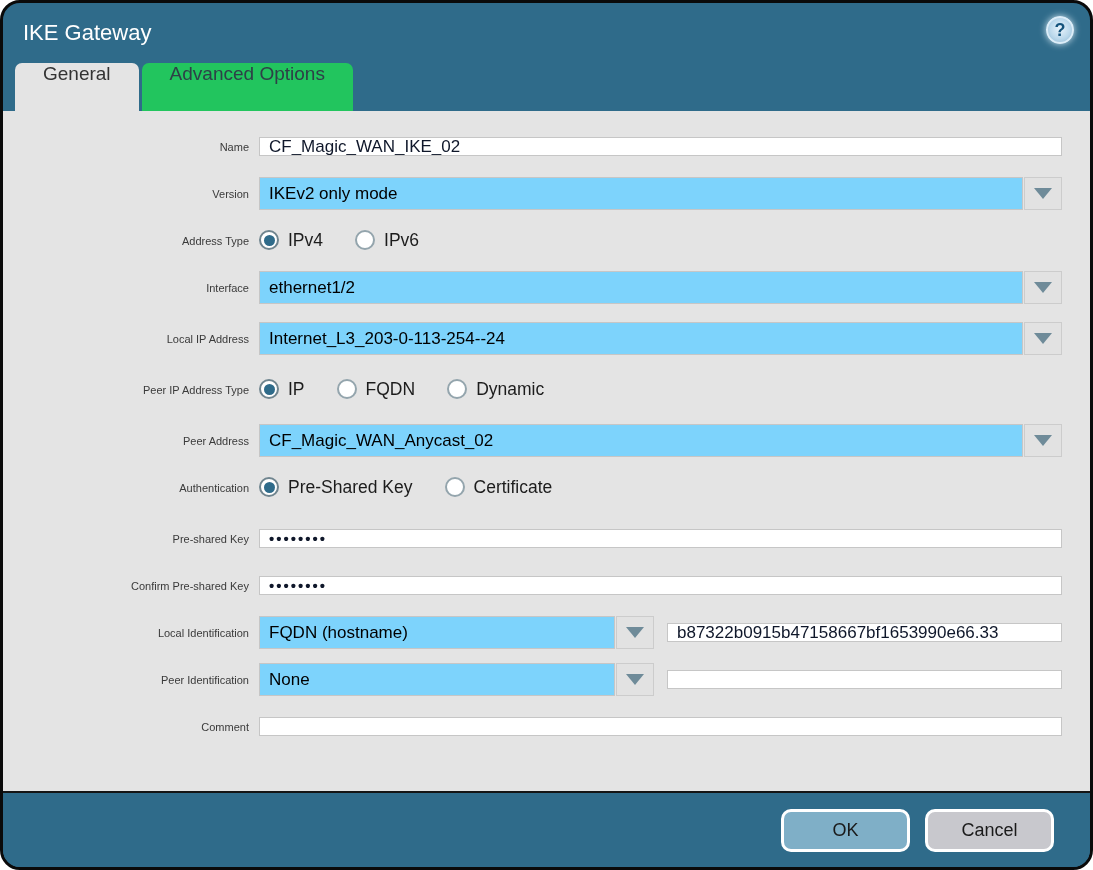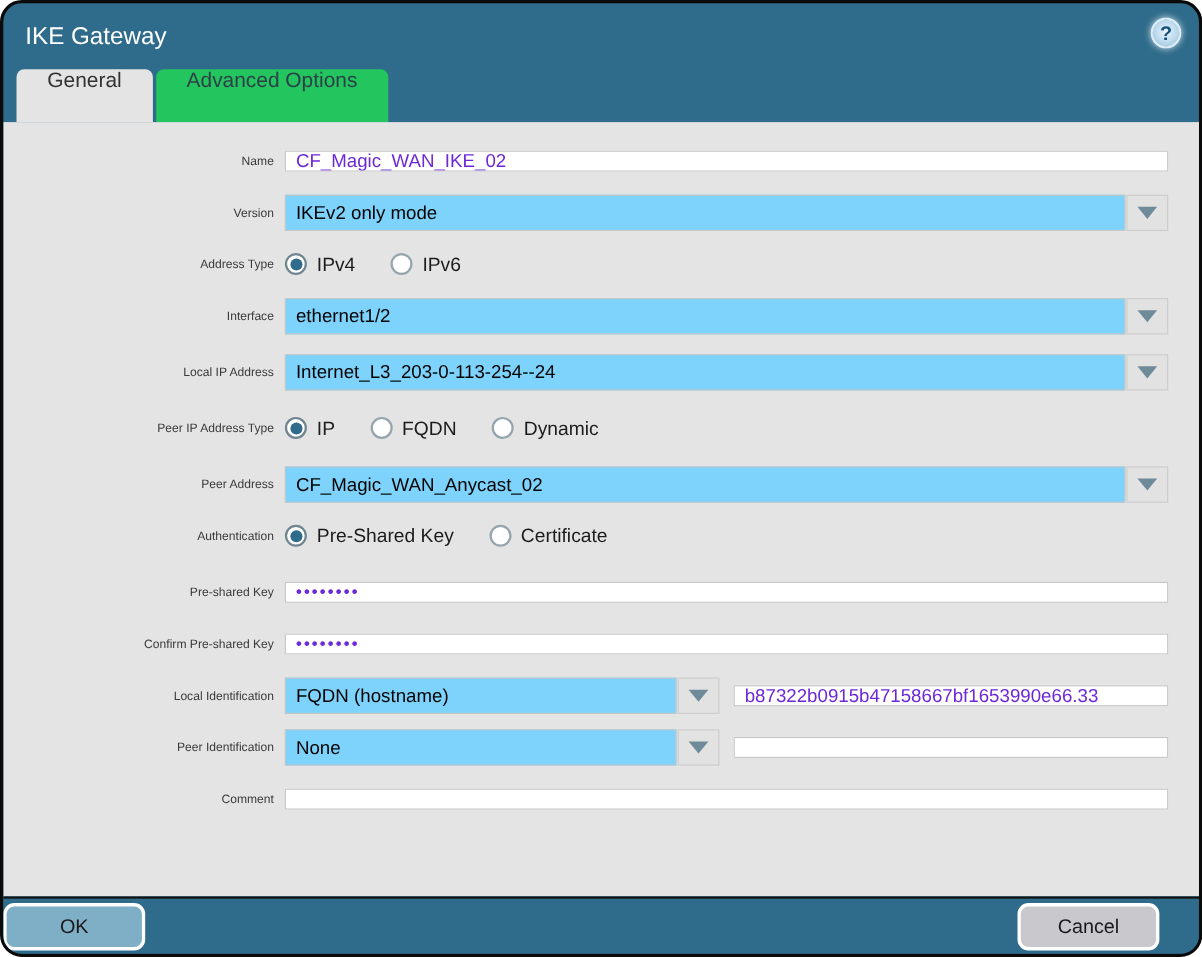--- a/index.html
+++ b/index.html
@@ -73,21 +73,21 @@
     font-size: 11px;
     color: #3a3a3a;
     flex-shrink: 0;
   }
   .controls { flex: 1; display: flex; align-items: center; }
   .tfield {
     width: 100%; height: 19px;
     border: 1px solid #c6c6c6;
     background: #ffffff;
     font-family: "Liberation Sans", sans-serif;
-    font-size: 17px; color: #6d28d9;
+    font-size: 17px; color: #0f172a;
     padding: 0 9px;
     outline: none;
   }
   .pwfield { letter-spacing: 2px; font-weight: bold; font-size: 15px; }
   
   .dd { display: flex; width: 100%; align-items: stretch; }
   .dd-text {
     flex: 1; height: 33px;
     border: 1px solid #c6c6c6;
     background: #7dd3fc;
@@ -128,24 +128,24 @@
   .radio.selected { border-color: #70858f; }
   .radio.selected::after {
     content: '';
     width: 11px; height: 11px;
     border-radius: 50%;
     background: #2F6B8A;
   }
   .radio-label { font-size: 17.5px; color: #1c1c1c; }
   
   .footer {
-    height: 52px;
+    height: 76px;
     background: #2F6B8A;
     border-top: 2px solid #151515;
-    display: flex; align-items: center; justify-content: space-between;
+    display: flex; align-items: center; justify-content: flex-end;
     gap: 15px;
     padding-right: 36px;
   }
   .btn {
     width: 129px; height: 43px;
     border: 3px solid #ffffff;
     border-radius: 10px;
     font-family: "Liberation Sans", sans-serif;
     font-size: 18px; color: #1a1a1a;
     cursor: pointer;

